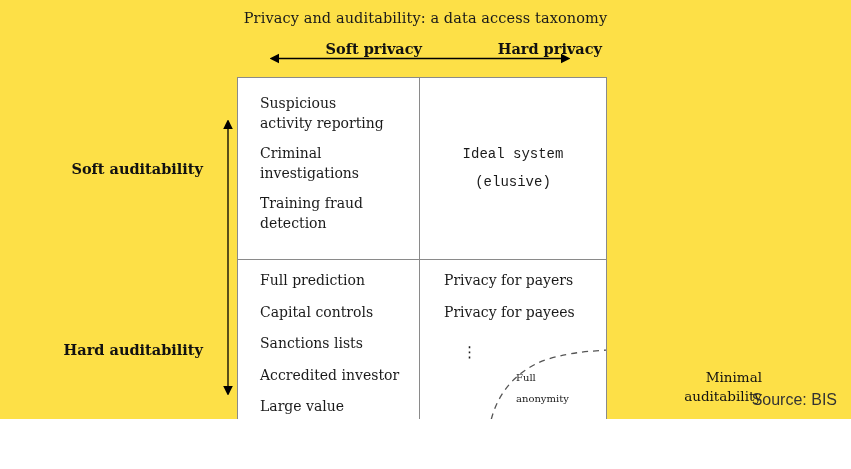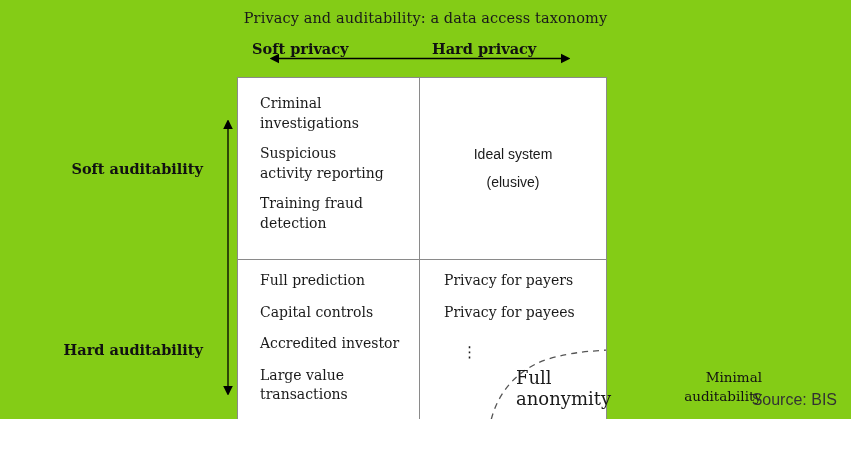--- a/index.html
+++ b/index.html
@@ -4,21 +4,21 @@
 <style>
   html, body {
     margin: 0;
     padding: 0;
     background: #ffffff;
   }
   #page {
     position: relative;
     width: 851px;
     height: 419px;
-    background: #84cc16;
+    background: #fde047;
     overflow: hidden;
     font-family: "DejaVu Serif", "Liberation Serif", serif;
     color: #1a1a1a;
   }
 
   
   #chart-title {
     position: absolute;
     left: 0;
     top: 10px;
@@ -29,21 +29,21 @@
     color: #1a1a1a;
     letter-spacing: 0.1px;
   }
 
   
   .col-header {
     position: absolute;
     top: 40px;
     font-size: 14.5px;
     font-weight: bold;
-    text-align: left;
+    text-align: right;
     font-family: "DejaVu Serif", "Liberation Serif", serif;
     color: #111111;
   }
   #col-header-soft { left: 252px; width: 170px; }
   #col-header-hard { left: 432px; width: 170px; }
 
   
   #h-arrow {
     position: absolute;
     left: 270px;
@@ -133,21 +133,21 @@
 
   
   #ideal-block {
     position: absolute;
     left: 0;
     top: 62px;
     width: 186px;
     text-align: center;
     font-size: 14px;
     line-height: 28px;
-    font-family: Liberation Sans, sans-serif;
+    font-family: Liberation Mono, monospace;
     color: #1a1a1a;
   }
 
   
   #privacy-list {
     position: absolute;
     left: 24px;
     top: 10px;
     font-size: 14px;
     line-height: 19.5px;
@@ -163,21 +163,21 @@
     font-size: 15px;
     line-height: 15px;
     color: #1a1a1a;
     font-family: "DejaVu Serif", "Liberation Serif", serif;
   }
 
   #full-anonymity {
     position: absolute;
     left: 96px;
     top: 106px;
-    font-size: 18px;
+    font-size: 10px;
     line-height: 21px;
     white-space: pre-line;
     font-family: "DejaVu Serif", "Liberation Serif", serif;
     color: #1a1a1a;
   }
 
   #dashed-arc {
     position: absolute;
     left: 0;
     top: 0;
@@ -248,40 +248,41 @@
     <line x1="10" y1="9" x2="10" y2="266" stroke="#000000" stroke-width="1.3" marker-start="url(#arrowU)" marker-end="url(#arrowD)"></line>
   </svg>
 
   <div id="matrix">
 
     <div id="divider-vertical"></div>
     <div id="divider-horizontal"></div>
 
     <div class="quadrant" id="quadrant-top-left">
       <div class="item-list">
+        <div class="item">Suspicious
+activity reporting</div>
         <div class="item">Criminal
 investigations</div>
-        <div class="item">Suspicious
-activity reporting</div>
         <div class="item">Training fraud
 detection</div>
       </div>
     </div>
 
     <div class="quadrant" id="quadrant-top-right">
       <div id="ideal-block">
         <div>Ideal system</div>
         <div>(elusive)</div>
       </div>
     </div>
 
     <div class="quadrant" id="quadrant-bottom-left">
       <div class="item-list">
         <div class="item">Full prediction</div>
         <div class="item">Capital controls</div>
+        <div class="item">Sanctions lists</div>
         <div class="item">Accredited investor</div>
         <div class="item">Large value
 transactions</div>
       </div>
     </div>
 
     <div class="quadrant" id="quadrant-bottom-right">
 
       <svg id="dashed-arc" viewBox="0 0 186 178" xmlns="http://www.w3.org/2000/svg" preserveAspectRatio="none">
         <path d="M 68 180 C 70 140, 92 110, 128 98 C 152 91, 172 90, 188 89" fill="none" stroke="#555555" stroke-width="1.3" stroke-dasharray="6 5" stroke-linecap="butt"></path>

